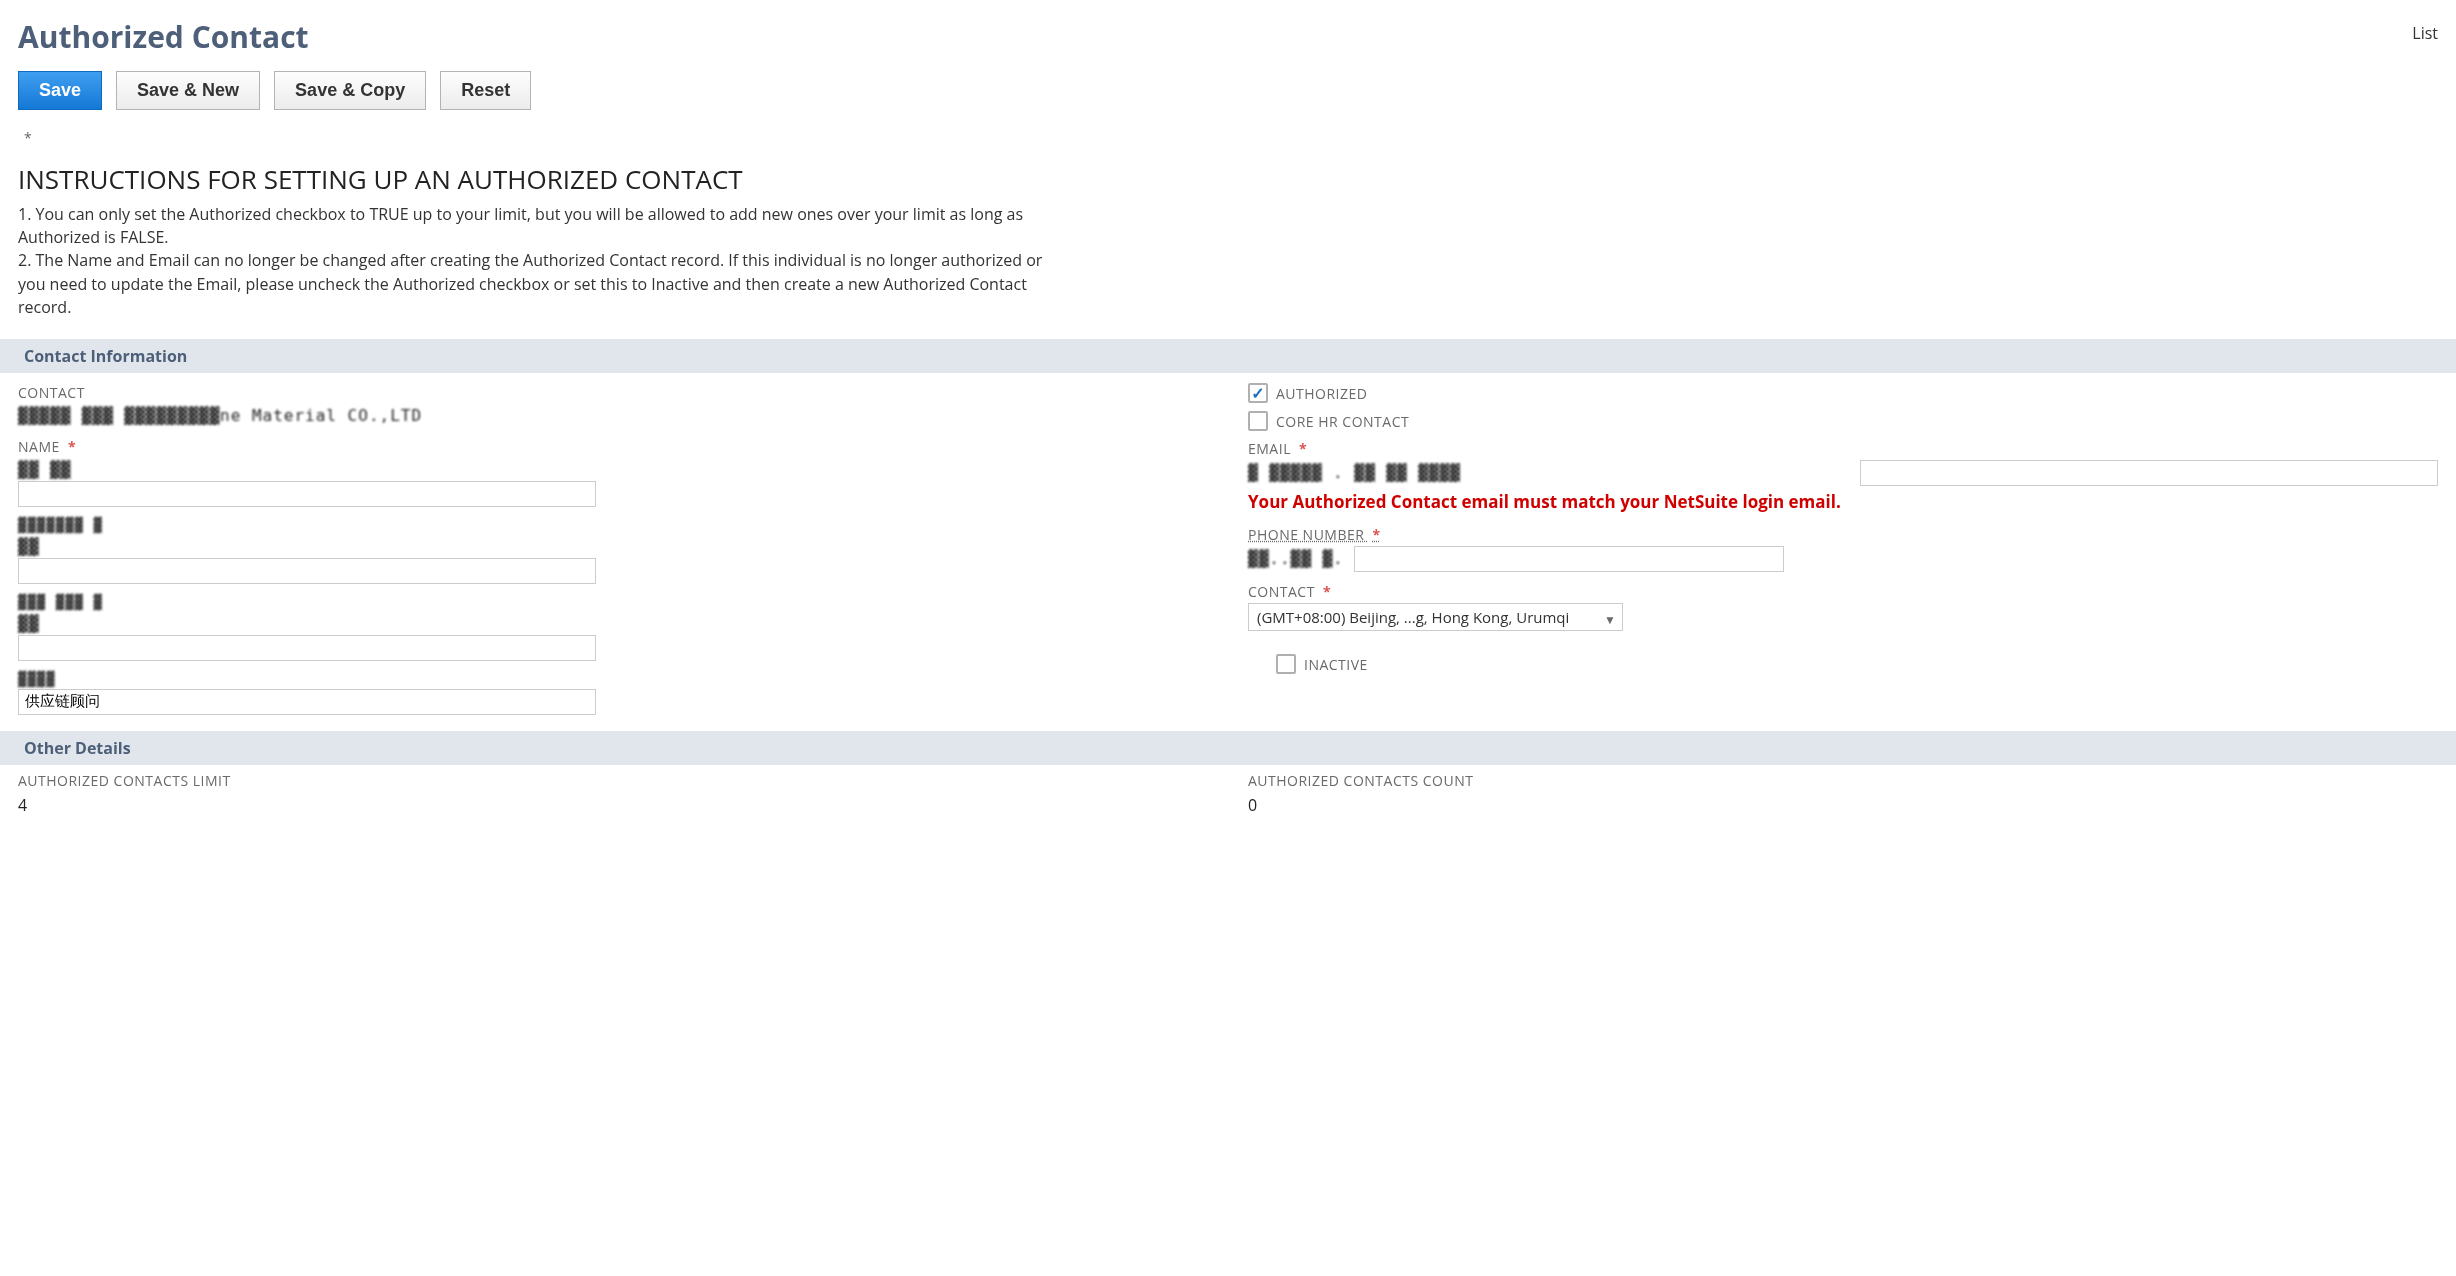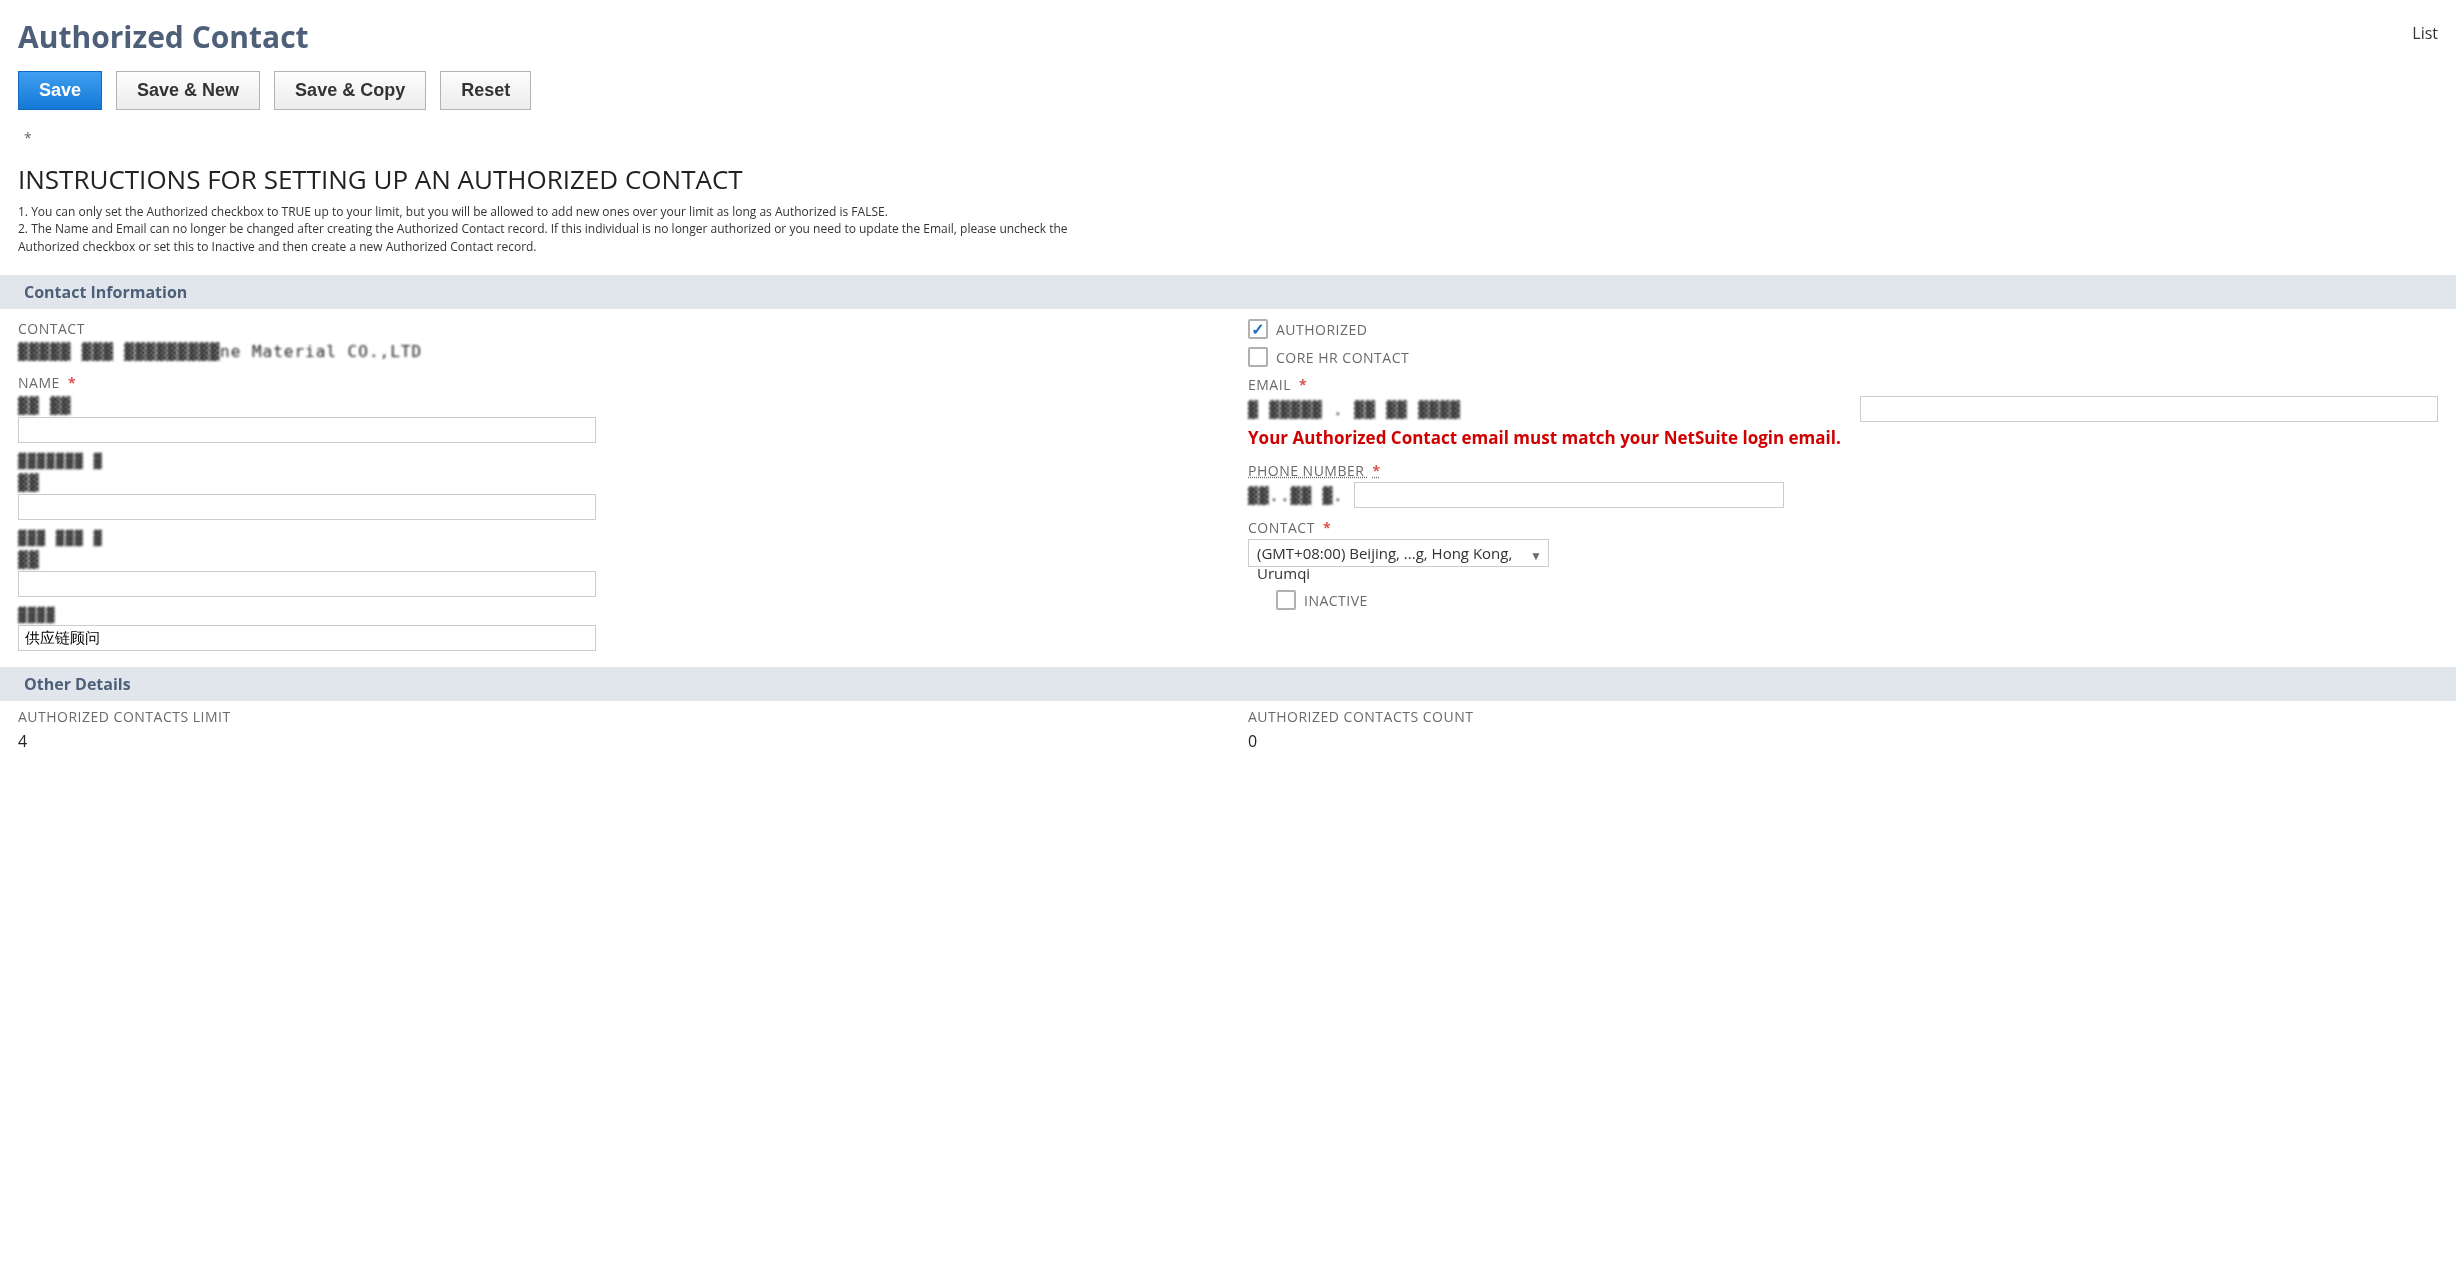--- a/index.html
+++ b/index.html
@@ -54,21 +54,21 @@
   color: #fff;
 }
 .req-mark { color: #666; font-size: 14px; margin: 2px 0 14px 6px; }
 .instructions-title {
   font-size: 26px;
   font-weight: 400;
   color: #222;
   margin-bottom: 6px;
 }
 .instructions-body {
-  font-size: 12px;
+  font-size: 16px;
   line-height: 1.45;
   max-width: 1050px;
   margin-bottom: 20px;
 }
 .section-header {
   background: #e1e6ed;
   color: #4d5f79;
   font-weight: 700;
   font-size: 16px;
   padding: 6px 6px;
@@ -139,21 +139,21 @@
   letter-spacing: 0.5px;
 }
 .warn-text {
   color: #d00000;
   font-weight: 700;
   font-size: 17px;
   margin: 4px 0 12px 0;
 }
 .select-wrap {
   position: relative;
-  width: 301px;
+  width: 375px;
 }
 .select-box {
   border: 1px solid #ccc;
   padding: 3px 28px 3px 8px;
   font-size: 15px;
   height: 28px;
   line-height: 20px;
   background: #fff;
   position: relative;
 }

